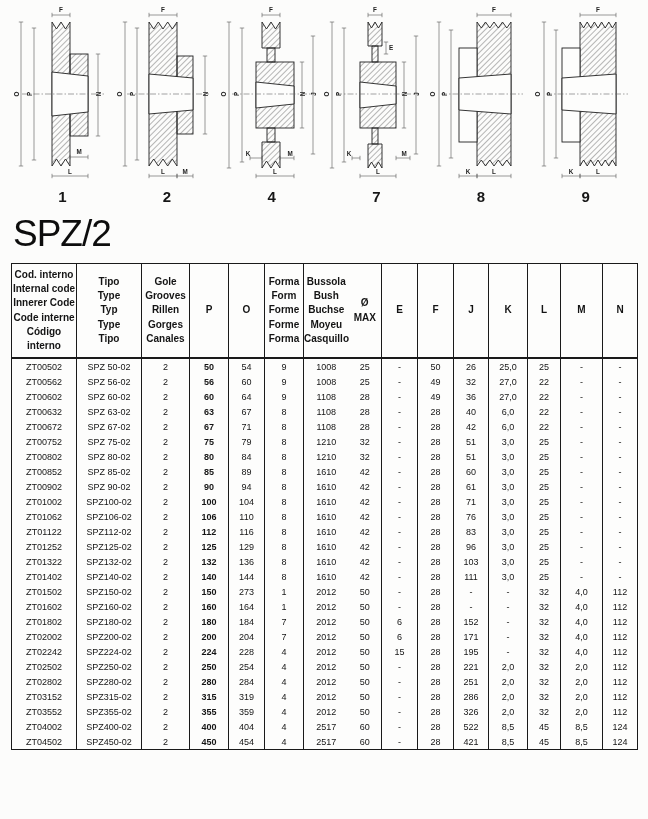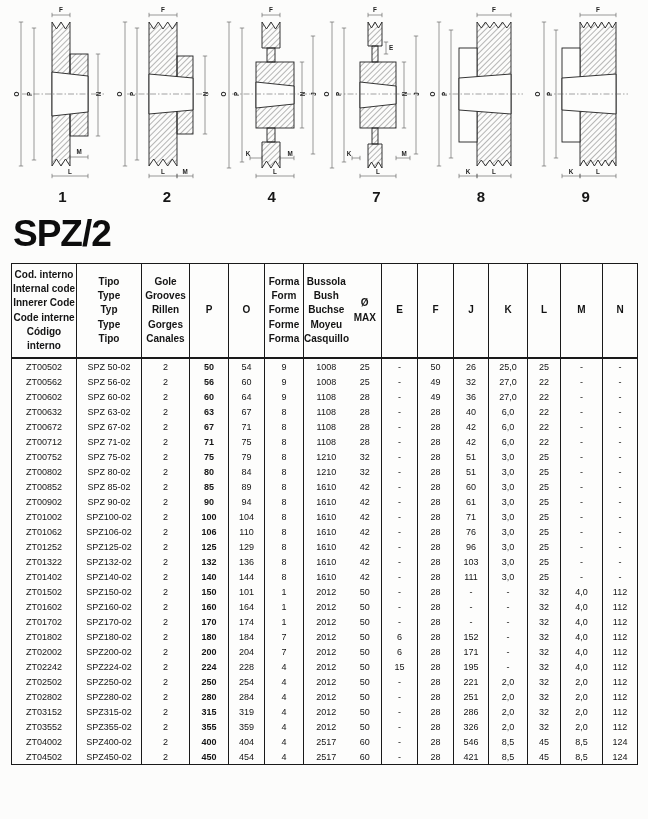--- a/index.html
+++ b/index.html
@@ -3,21 +3,21 @@
 <meta charset="utf-8">
 <style>
   html,body{margin:0;padding:0;}
   body{width:648px;height:819px;background:#fcfcfb;font-family:"Liberation Sans",sans-serif;color:#111;overflow:hidden;}
   .page{width:648px;height:819px;position:relative;}
   .drawings-row{display:flex;padding:6px 10px 0 10px;}
   .d-cell{flex:1;min-width:0;}
   .d-cell svg{display:block;margin:0 auto;}
   .numbers-row{display:flex;padding:2px 10px 0 10px;}
   .numbers-row .num{flex:1;text-align:center;font-weight:700;font-size:15px;color:#161616;}
-  .title{font-size:37px;font-weight:700;letter-spacing:-1px;margin:8px 0 8px 13px;color:#0d0d0d;}
+  .title{font-size:37px;font-weight:400;letter-spacing:-1px;margin:8px 0 8px 13px;color:#0d0d0d;}
   table{border-collapse:collapse;table-layout:fixed;width:626px;margin-left:11px;border:1.6px solid #1a1a1a;background:#fdfdfc;}
   th,td{border-left:1px solid #1a1a1a;padding:0;}
   th:first-child,td:first-child{border-left:none;}
   th.no-left,td.no-left{border-left:none;}
   thead th{border-bottom:2px solid #1a1a1a;font-size:10px;font-weight:600;text-align:center;vertical-align:middle;white-space:pre-line;line-height:1.42;padding:4px 0;color:#141414;}
   tbody td{font-size:9px;height:15px;text-align:center;vertical-align:middle;color:#141414;}
   tbody td.bold{font-weight:700;}
   
   .shape{stroke:#1f1f1f;stroke-width:0.9;}
   .dim{stroke:#555;stroke-width:0.6;}
@@ -421,37 +421,20 @@
           <td class="no-left">28</td>
           <td>-</td>
           <td>28</td>
           <td>42</td>
           <td>6,0</td>
           <td>22</td>
           <td>-</td>
           <td>-</td>
         </tr>
         <tr>
-          <td>ZT00712</td>
-          <td>SPZ 71-02</td>
-          <td>2</td>
-          <td class="bold">71</td>
-          <td>75</td>
-          <td>8</td>
-          <td>1108</td>
-          <td class="no-left">28</td>
-          <td>-</td>
-          <td>28</td>
-          <td>42</td>
-          <td>6,0</td>
-          <td>22</td>
-          <td>-</td>
-          <td>-</td>
-        </tr>
-        <tr>
           <td>ZT00752</td>
           <td>SPZ 75-02</td>
           <td>2</td>
           <td class="bold">75</td>
           <td>79</td>
           <td>8</td>
           <td>1210</td>
           <td class="no-left">32</td>
           <td>-</td>
           <td>28</td>
@@ -540,20 +523,37 @@
           <td class="no-left">42</td>
           <td>-</td>
           <td>28</td>
           <td>76</td>
           <td>3,0</td>
           <td>25</td>
           <td>-</td>
           <td>-</td>
         </tr>
         <tr>
+          <td>ZT01122</td>
+          <td>SPZ112-02</td>
+          <td>2</td>
+          <td class="bold">112</td>
+          <td>116</td>
+          <td>8</td>
+          <td>1610</td>
+          <td class="no-left">42</td>
+          <td>-</td>
+          <td>28</td>
+          <td>83</td>
+          <td>3,0</td>
+          <td>25</td>
+          <td>-</td>
+          <td>-</td>
+        </tr>
+        <tr>
           <td>ZT01252</td>
           <td>SPZ125-02</td>
           <td>2</td>
           <td class="bold">125</td>
           <td>129</td>
           <td>8</td>
           <td>1610</td>
           <td class="no-left">42</td>
           <td>-</td>
           <td>28</td>
@@ -595,55 +595,38 @@
           <td>3,0</td>
           <td>25</td>
           <td>-</td>
           <td>-</td>
         </tr>
         <tr>
           <td>ZT01502</td>
           <td>SPZ150-02</td>
           <td>2</td>
           <td class="bold">150</td>
-          <td>101</td>
+          <td>273</td>
           <td>1</td>
           <td>2012</td>
           <td class="no-left">50</td>
           <td>-</td>
           <td>28</td>
           <td>-</td>
           <td>-</td>
           <td>32</td>
           <td>4,0</td>
           <td>112</td>
         </tr>
         <tr>
           <td>ZT01602</td>
           <td>SPZ160-02</td>
           <td>2</td>
           <td class="bold">160</td>
           <td>164</td>
-          <td>1</td>
-          <td>2012</td>
-          <td class="no-left">50</td>
-          <td>-</td>
-          <td>28</td>
-          <td>-</td>
-          <td>-</td>
-          <td>32</td>
-          <td>4,0</td>
-          <td>112</td>
-        </tr>
-        <tr>
-          <td>ZT01702</td>
-          <td>SPZ170-02</td>
-          <td>2</td>
-          <td class="bold">170</td>
-          <td>174</td>
           <td>1</td>
           <td>2012</td>
           <td class="no-left">50</td>
           <td>-</td>
           <td>28</td>
           <td>-</td>
           <td>-</td>
           <td>32</td>
           <td>4,0</td>
           <td>112</td>
@@ -771,21 +754,21 @@
           <td>ZT04002</td>
           <td>SPZ400-02</td>
           <td>2</td>
           <td class="bold">400</td>
           <td>404</td>
           <td>4</td>
           <td>2517</td>
           <td class="no-left">60</td>
           <td>-</td>
           <td>28</td>
-          <td>546</td>
+          <td>522</td>
           <td>8,5</td>
           <td>45</td>
           <td>8,5</td>
           <td>124</td>
         </tr>
         <tr>
           <td>ZT04502</td>
           <td>SPZ450-02</td>
           <td>2</td>
           <td class="bold">450</td>

